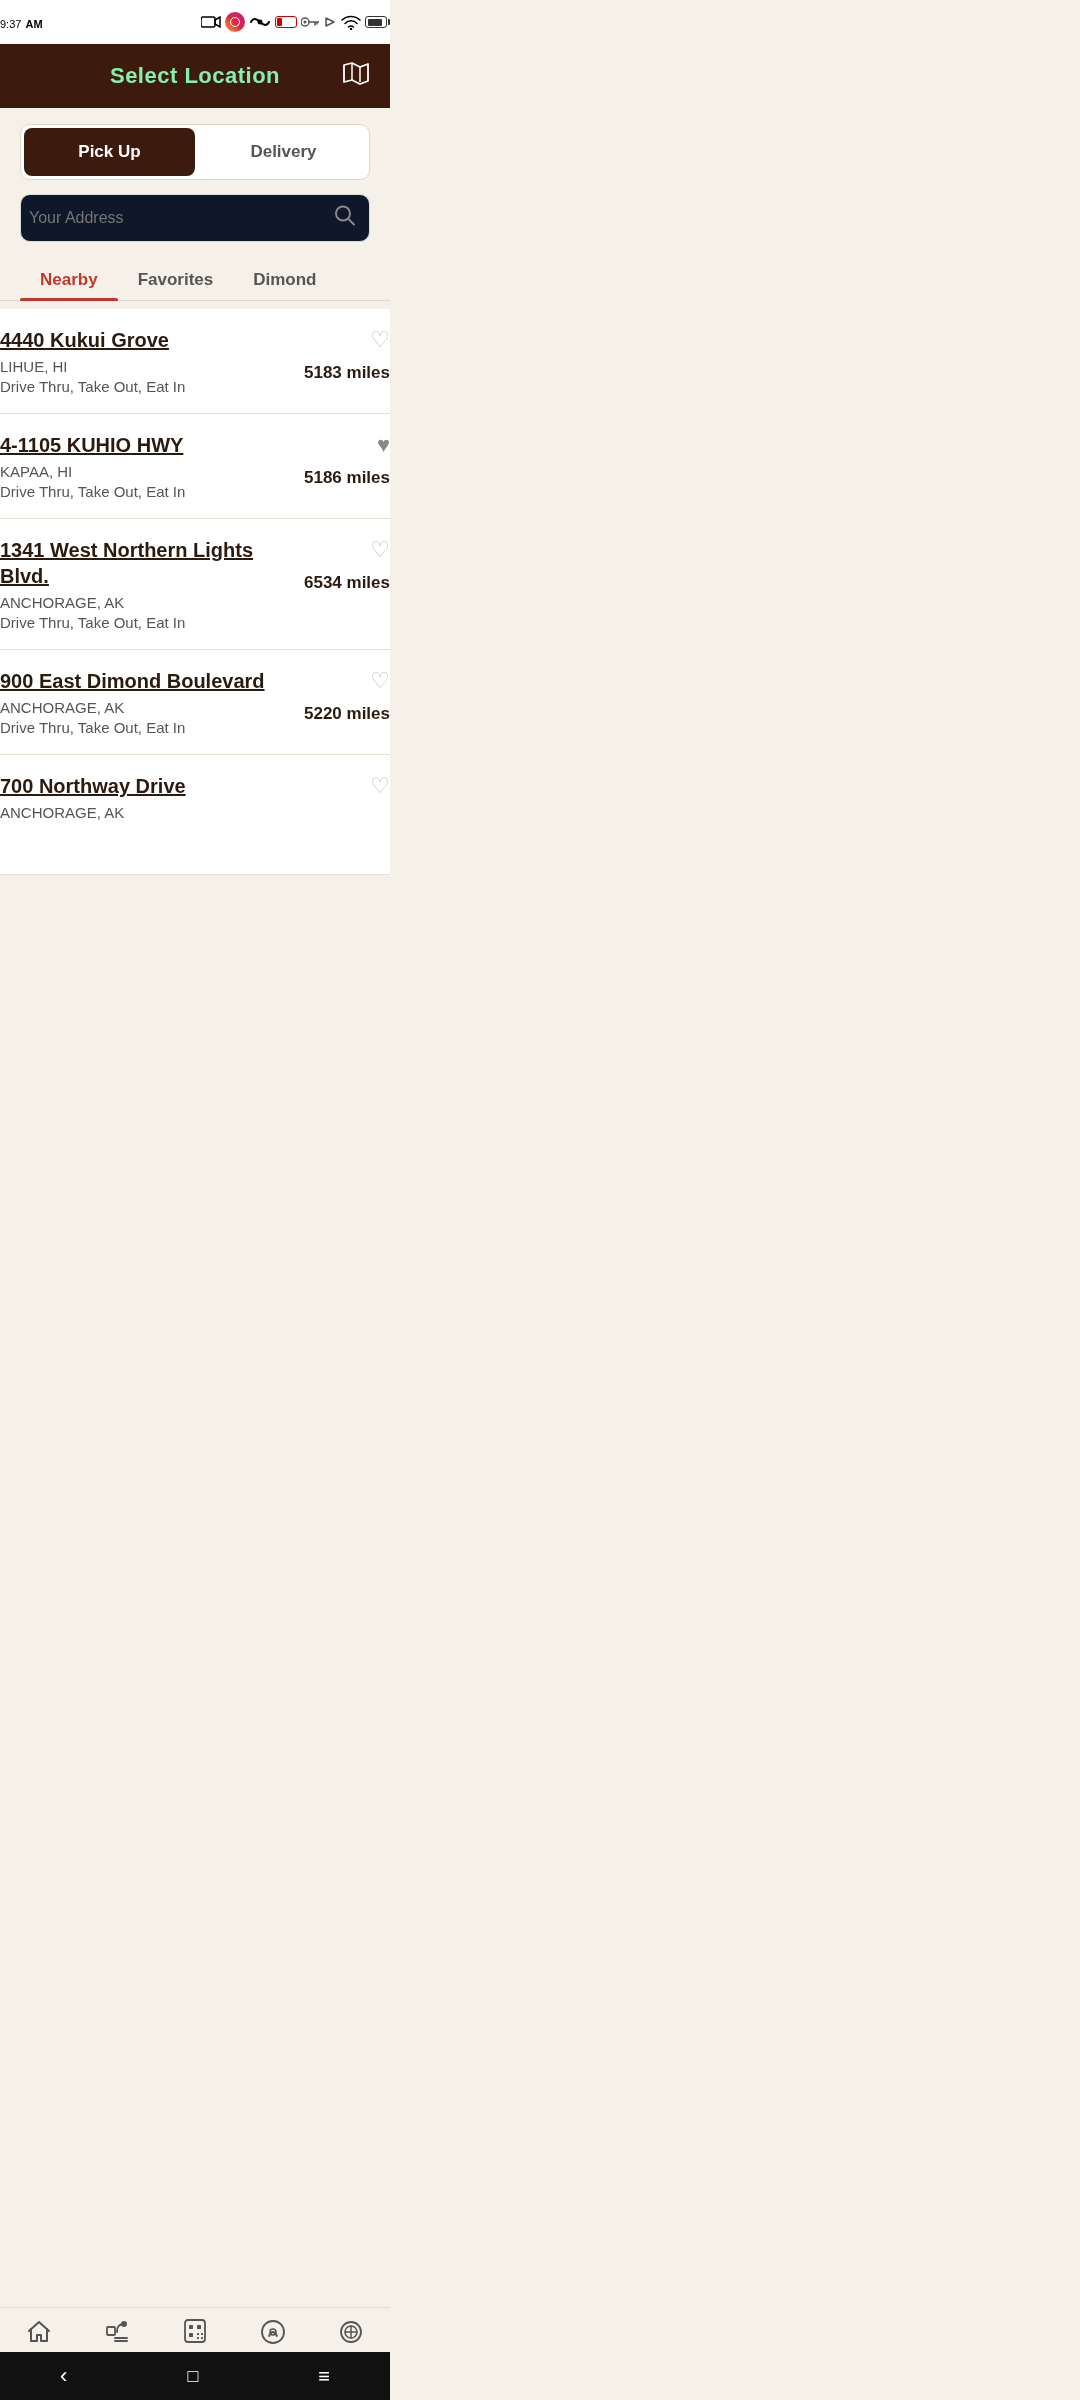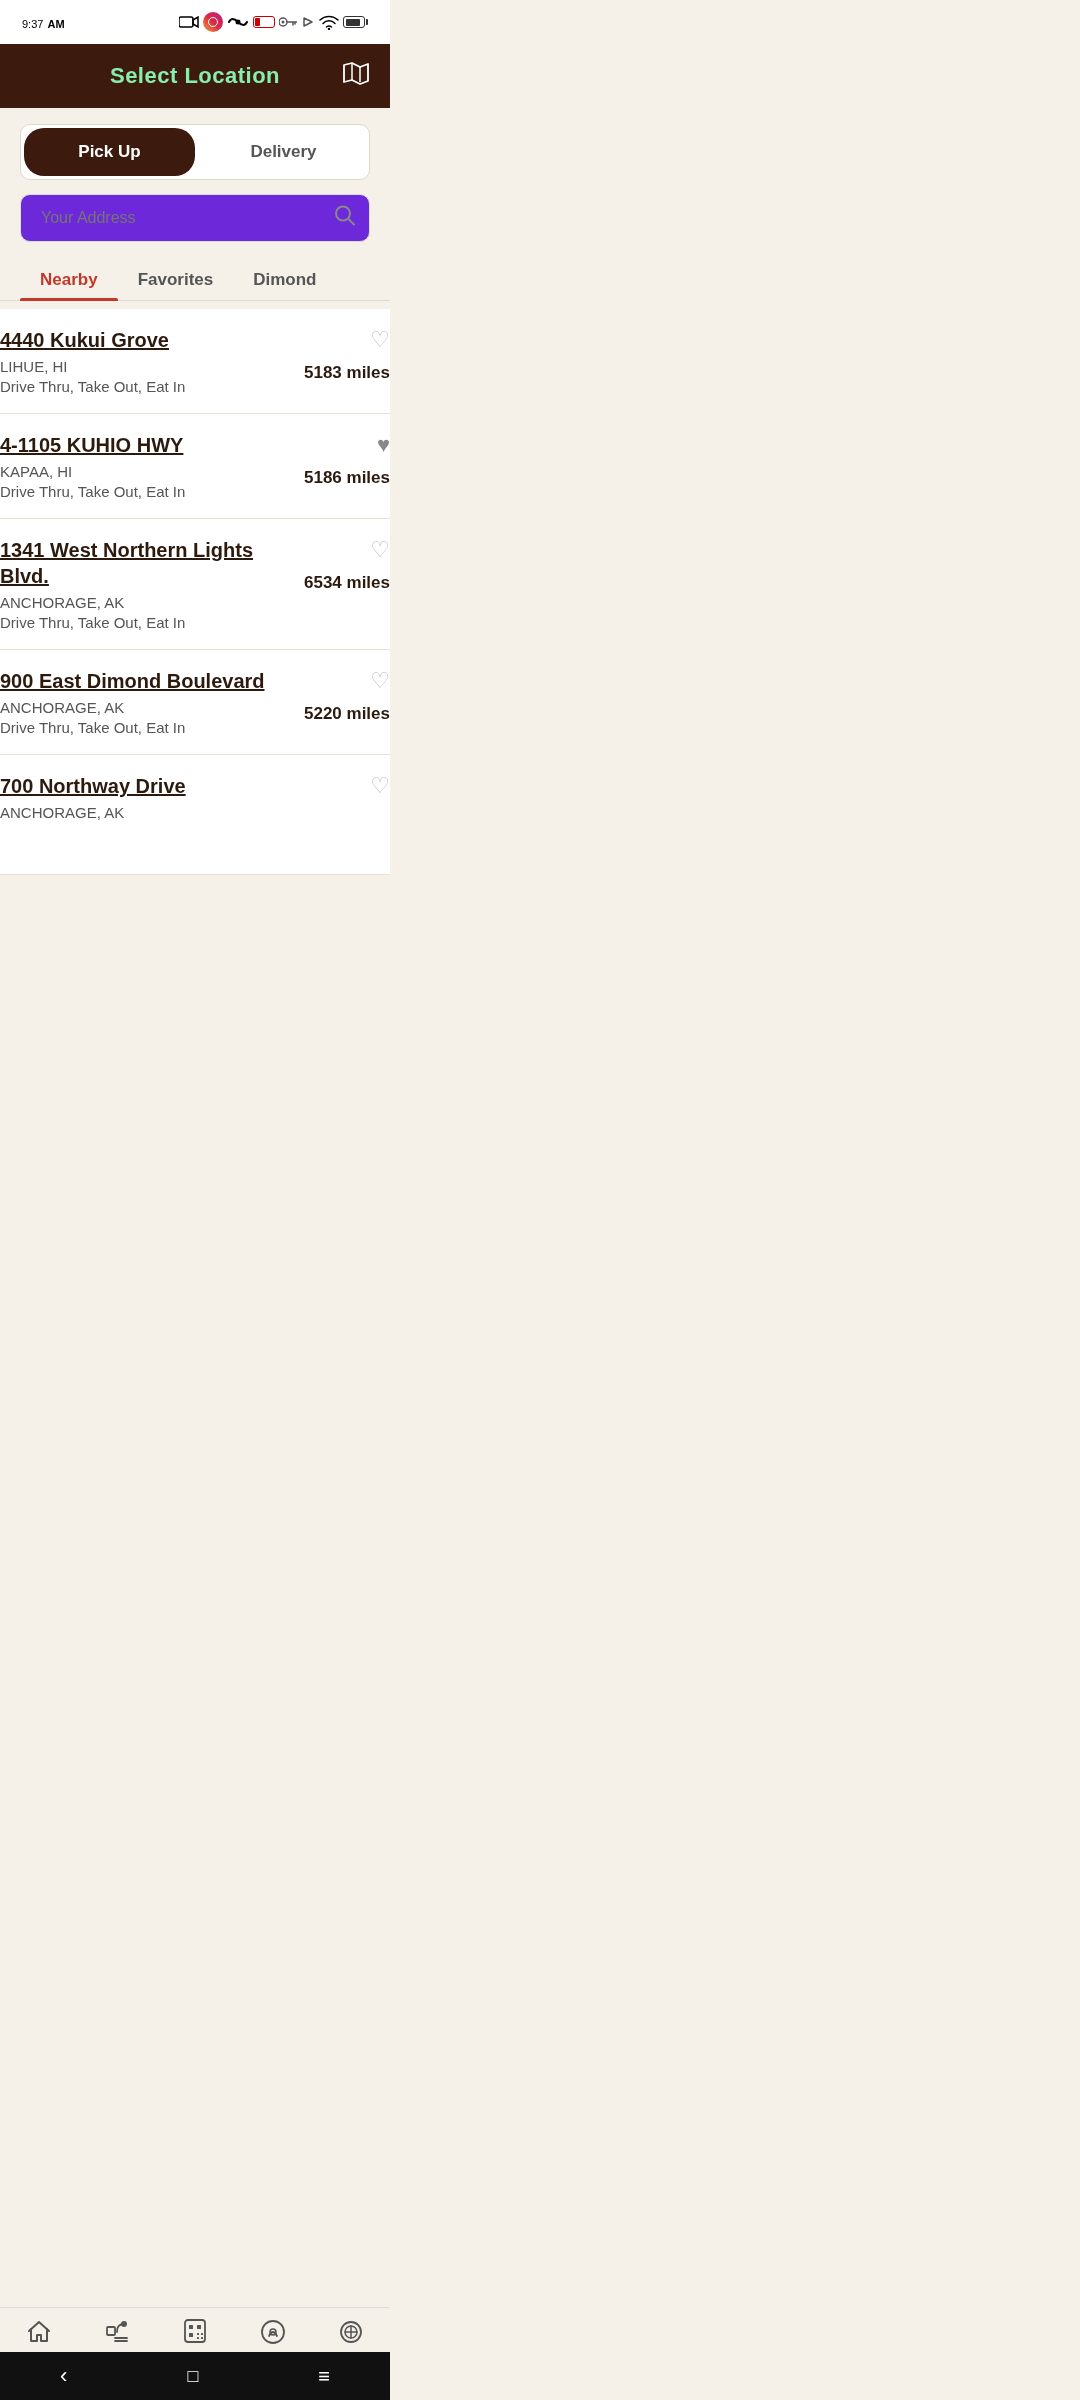--- a/index.html
+++ b/index.html
@@ -12,21 +12,21 @@
       font-family: -apple-system, BlinkMacSystemFont, 'Helvetica Neue', Arial, sans-serif;
       overflow-x: hidden;
     }
 
     
     .status-bar {
       background: #fff;
       display: flex;
       align-items: center;
       justify-content: space-between;
-      padding: 8px 22px;
+      padding: 8px 0;
       height: 44px;
     }
     .status-time {
       font-size: 15px;
       font-weight: 700;
       color: #000;
     }
     .status-time span {
       font-size: 11px;
       font-weight: 500;
@@ -81,40 +81,40 @@
       text-align: center;
       font-size: 17px;
       font-weight: 700;
       cursor: pointer;
       border: none;
       background: transparent;
     }
     .toggle-btn.active {
       background: #3d1a0e;
       color: #fff;
-      border-radius: 20px;
+      border-radius: 8px;
       margin: 3px;
     }
     .toggle-btn.inactive {
       background: transparent;
       color: #555;
     }
 
     
     .search-container {
       position: relative;
       margin-bottom: 16px;
     }
     .search-input {
       width: 100%;
-      padding: 14px 44px 14px 20px;
+      padding: 14px 44px 14px 8px;
       border: 1.5px solid #ddd;
       border-radius: 10px;
       font-size: 16px;
-      background: #6d28d9;
+      background: #0f172a;
       color: #aaa;
       outline: none;
     }
     .search-icon {
       position: absolute;
       right: 14px;
       top: 50%;
       transform: translateY(-50%);
       color: #888;
       font-size: 18px;

